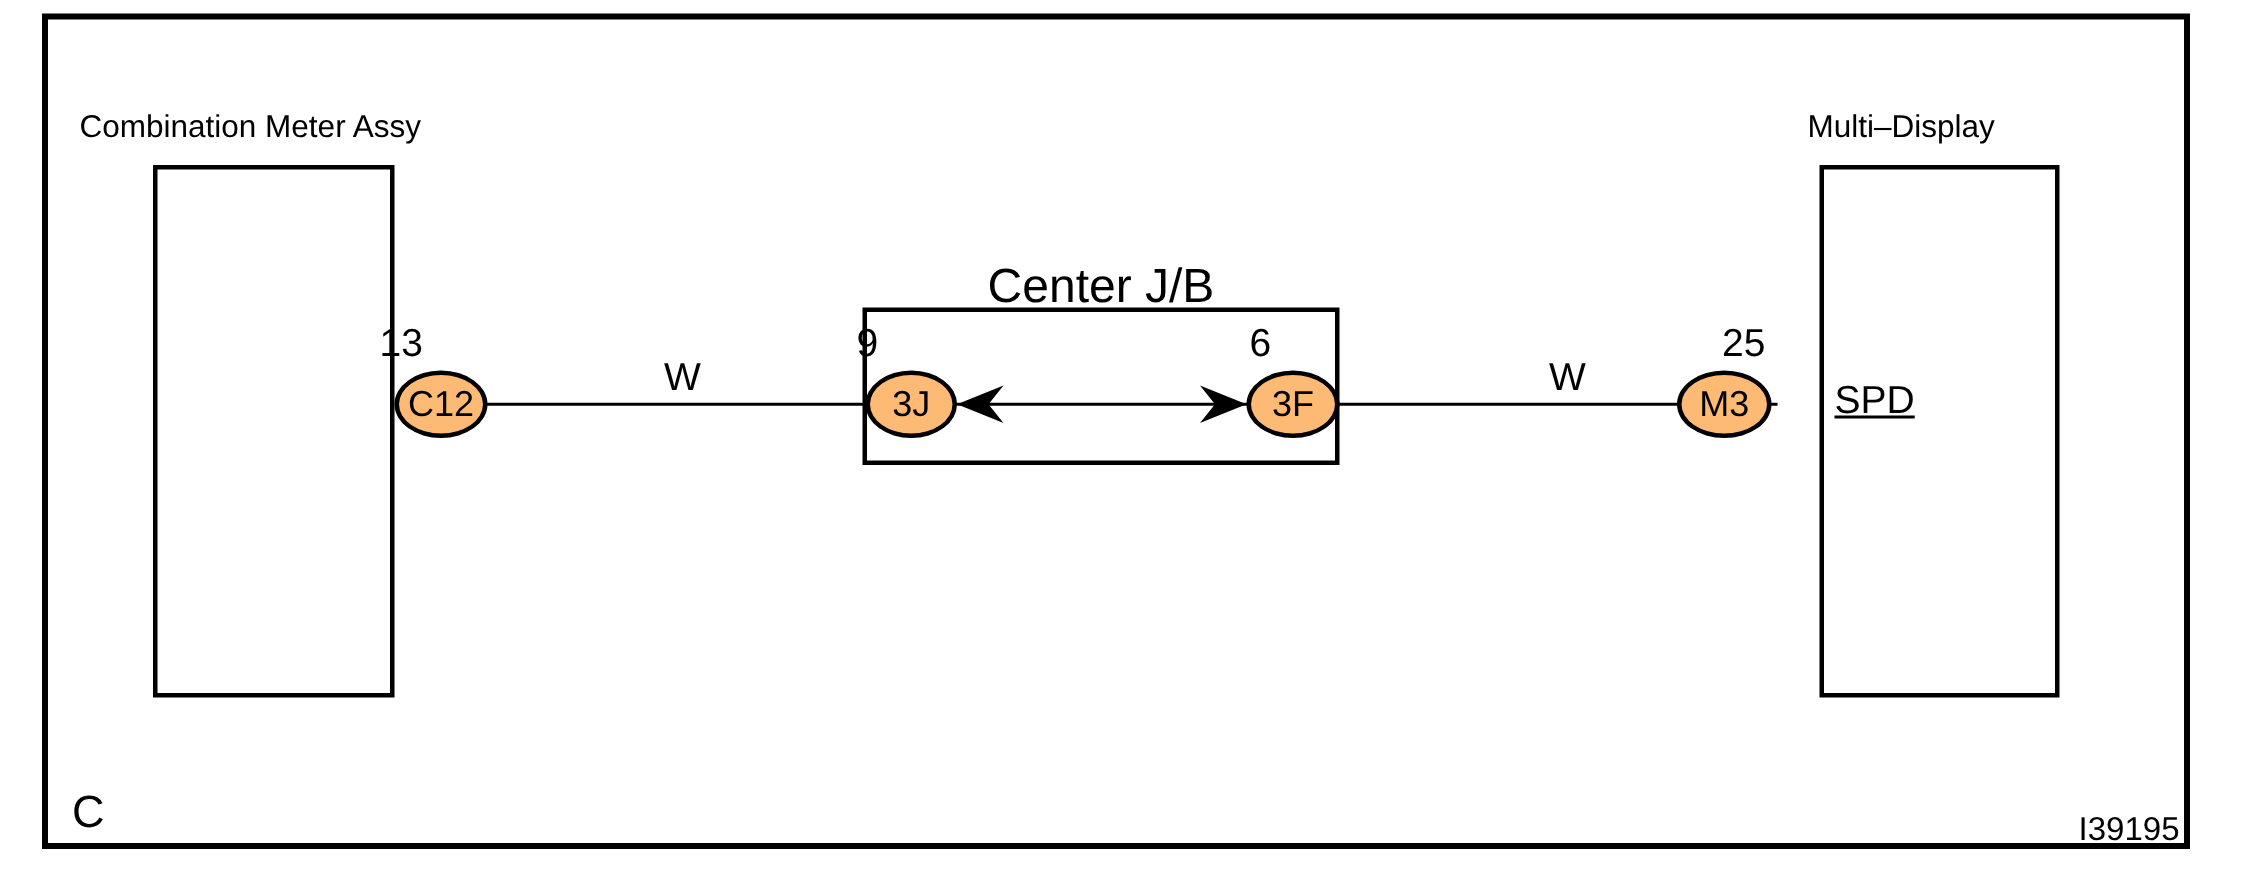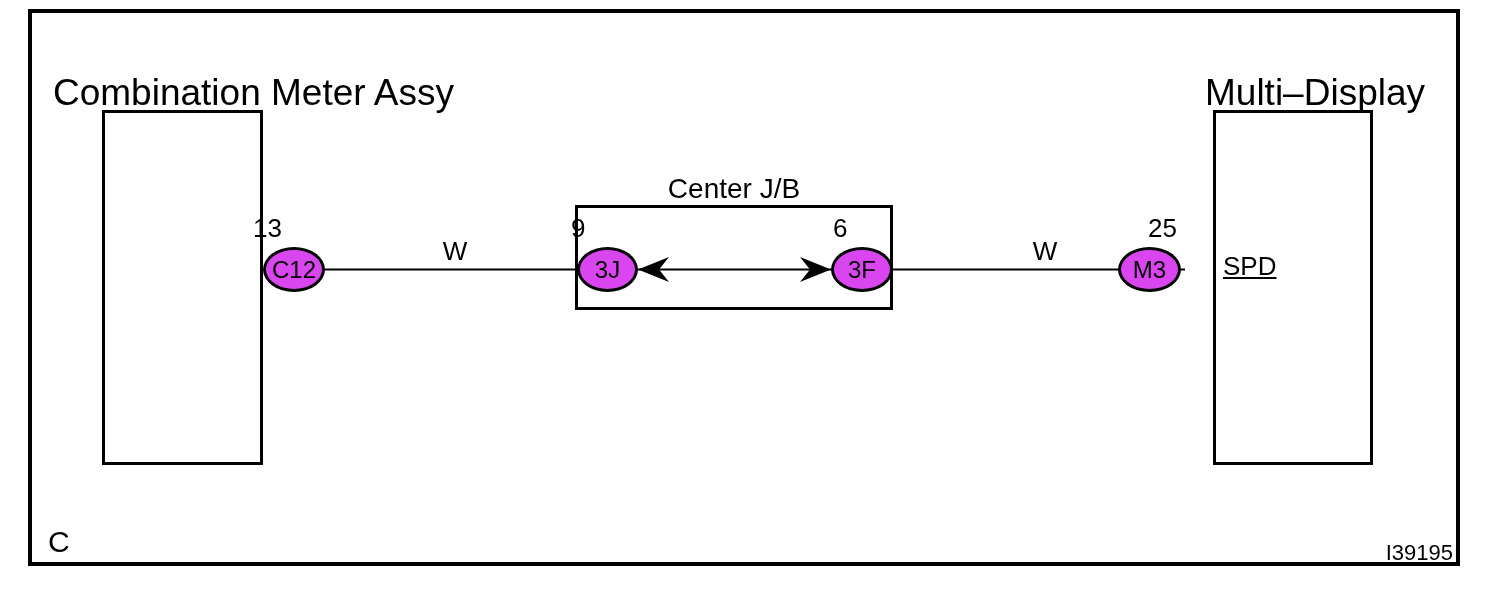--- a/index.html
+++ b/index.html
@@ -36,43 +36,43 @@
   .wire-layer {
     position: absolute;
     left: 0; top: 0;
     width: 1504px; height: 592px;
     z-index: 1;
   }
   .connector-oval {
     position: absolute;
     border: 3px solid #000000;
     border-radius: 50%;
-    background: #d946ef;
+    background: #fdba74;
     display: flex;
     align-items: center;
     justify-content: center;
     font-size: 24px;
     line-height: 1;
     z-index: 2;
   }
   .oval-c12 { left: 263px;  top: 247px; width: 62px; height: 45px; }
   .oval-3j  { left: 577px;  top: 247px; width: 61px; height: 45px; }
   .oval-3f  { left: 831px;  top: 247px; width: 62px; height: 45px; }
   .oval-m3  { left: 1118px; top: 247px; width: 63px; height: 45px; }
 
   .lbl {
     position: absolute;
     white-space: nowrap;
     line-height: 1.05;
     z-index: 3;
   }
-  .lbl-component { font-size: 37px; }
+  .lbl-component { font-size: 21px; }
   .lbl-combination { left: 53px; top: 74px; }
   .lbl-multi { left: 1205px; top: 74px; }
-  .lbl-centerjb { left: 575px; top: 174px; width: 318px; text-align: center; font-size: 28px; }
+  .lbl-centerjb { left: 575px; top: 174px; width: 318px; text-align: center; font-size: 32px; }
   .lbl-pin { font-size: 26px; width: 60px; text-align: left; top: 215px; }
   .pin-13 { left: 253px; }
   .pin-9  { left: 571px; }
   .pin-6  { left: 833px; }
   .pin-25 { left: 1148px; }
   .lbl-wire { font-size: 26px; width: 80px; text-align: center; top: 238px; }
   .wire-w-left  { left: 415px; }
   .wire-w-right { left: 1005px; }
   .lbl-signal { left: 1223px; top: 253px; font-size: 26px; text-decoration: underline; }
   .lbl-corner { left: 48px; top: 526px; font-size: 30px; }

